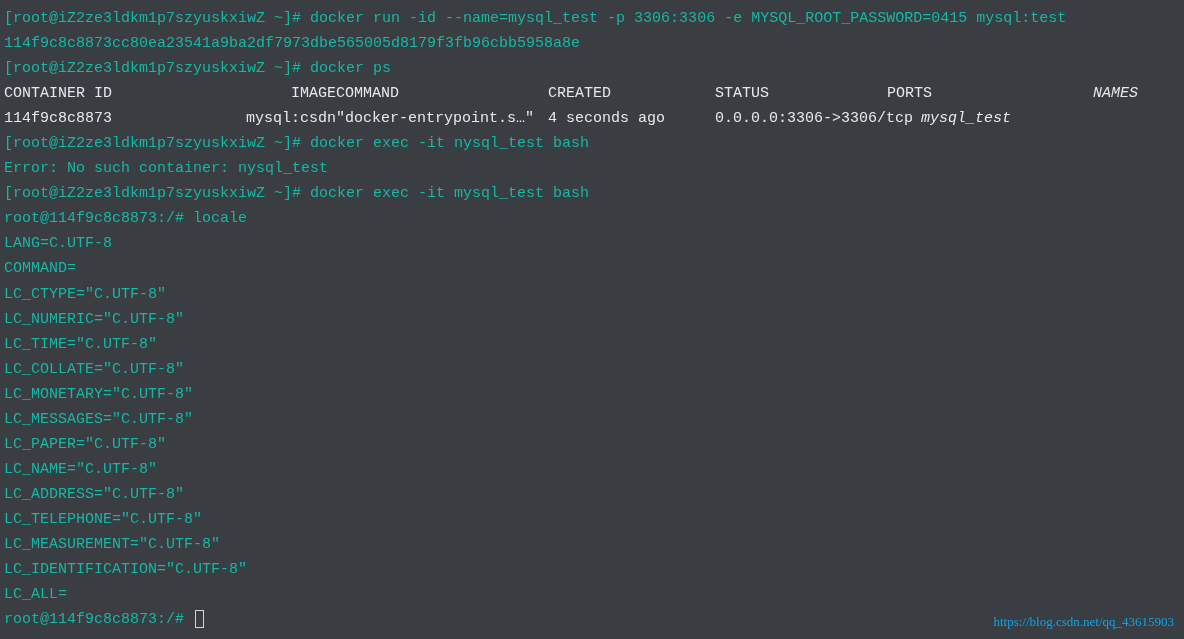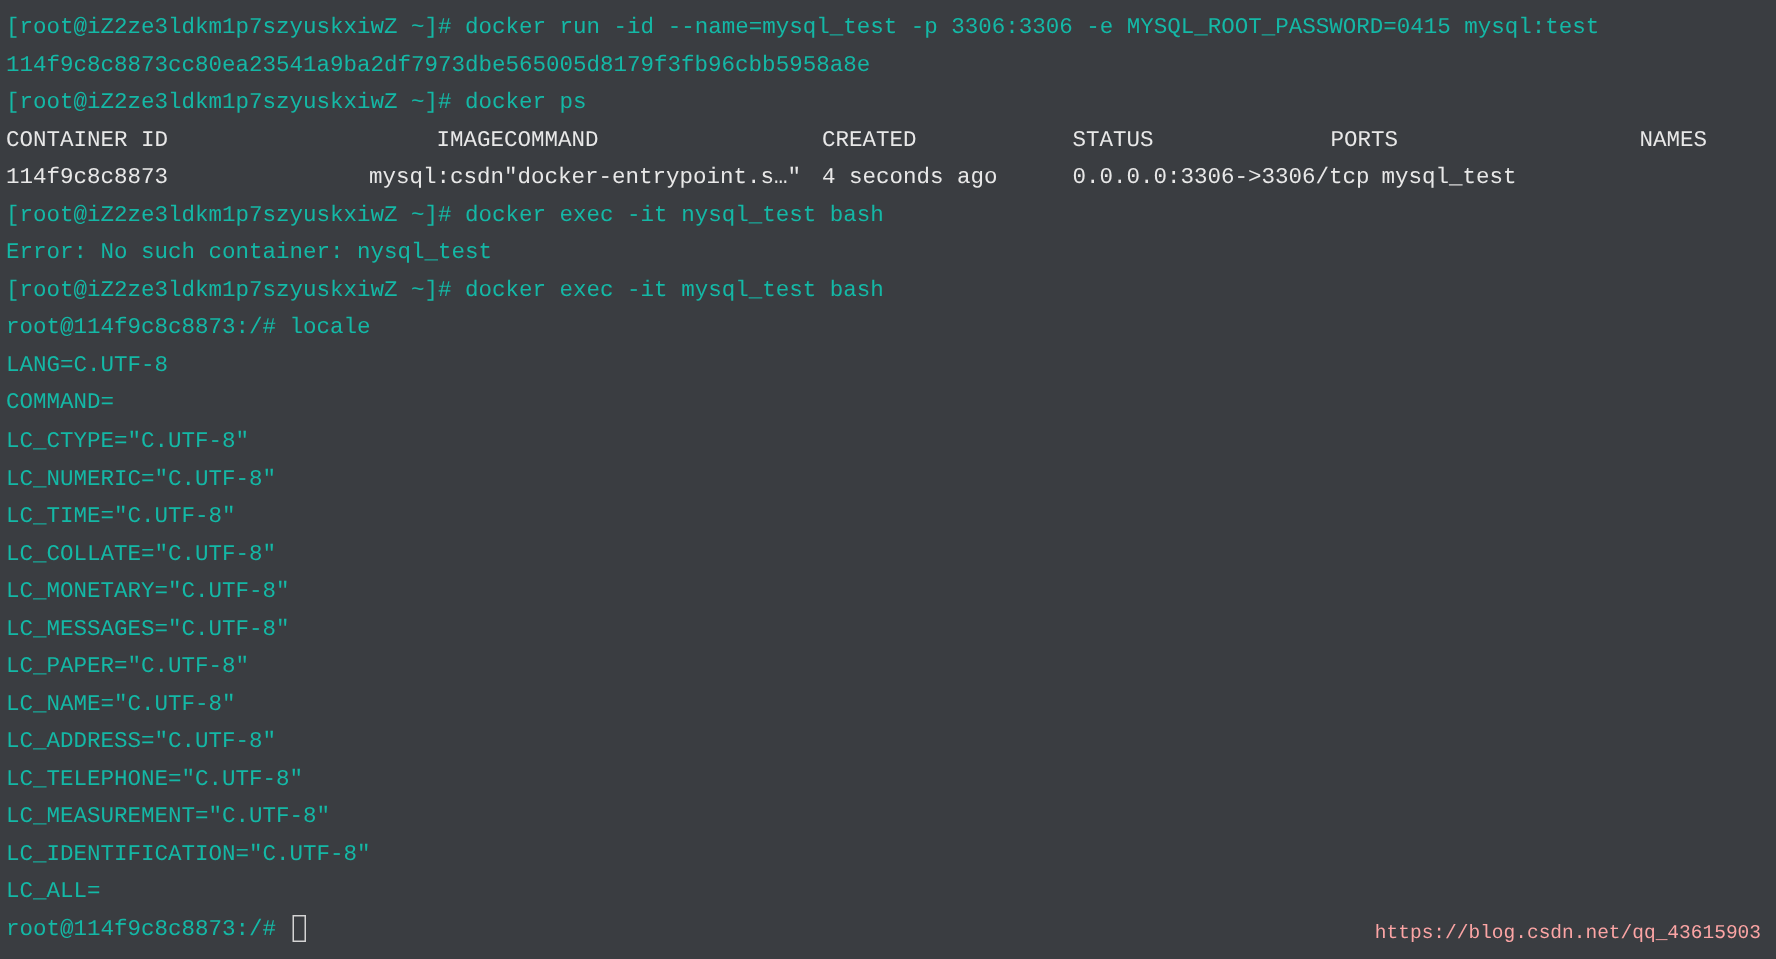--- a/index.html
+++ b/index.html
@@ -26,36 +26,36 @@
     .table-row {
       display: flex;
       color: #e8e8e8;
     }
     .col-id { width: 162px; white-space: pre; }
     .col-image { width: 170px; white-space: pre; text-align: right; }
     .col-command { width: 212px; white-space: pre; }
     .col-created { width: 167px; white-space: pre; }
     .col-status { width: 172px; white-space: pre; }
     .col-ports { width: 206px; white-space: pre; }
-    .col-names { white-space: pre; }
+    .col-names { white-space: pre; font-style: italic; }
     .cursor {
       display: inline-block;
       width: 9px;
       height: 18px;
       border: 1px solid #d4d4d4;
       vertical-align: text-bottom;
       margin-left: 2px;
     }
     .watermark {
       position: absolute;
       bottom: 6px;
       right: 10px;
-      color: #fca5a5;
+      color: #0ea5e9;
       font-size: 13px;
-      font-family: Liberation Mono, monospace;
+      font-family: Liberation Serif, serif;
     }
   </style>
 </head>
 <body>
 
 <div>
   <div class="terminal-line"><span>[root@iZ2ze3ldkm1p7szyuskxiwZ ~]# </span><span>docker run -id --name=mysql_test -p 3306:3306 -e MYSQL_ROOT_PASSWORD=0415 mysql:test</span></div>
   <div class="terminal-line">114f9c8c8873cc80ea23541a9ba2df7973dbe565005d8179f3fb96cbb5958a8e</div>
   <div class="terminal-line"><span>[root@iZ2ze3ldkm1p7szyuskxiwZ ~]# </span><span>docker ps</span></div>
 

